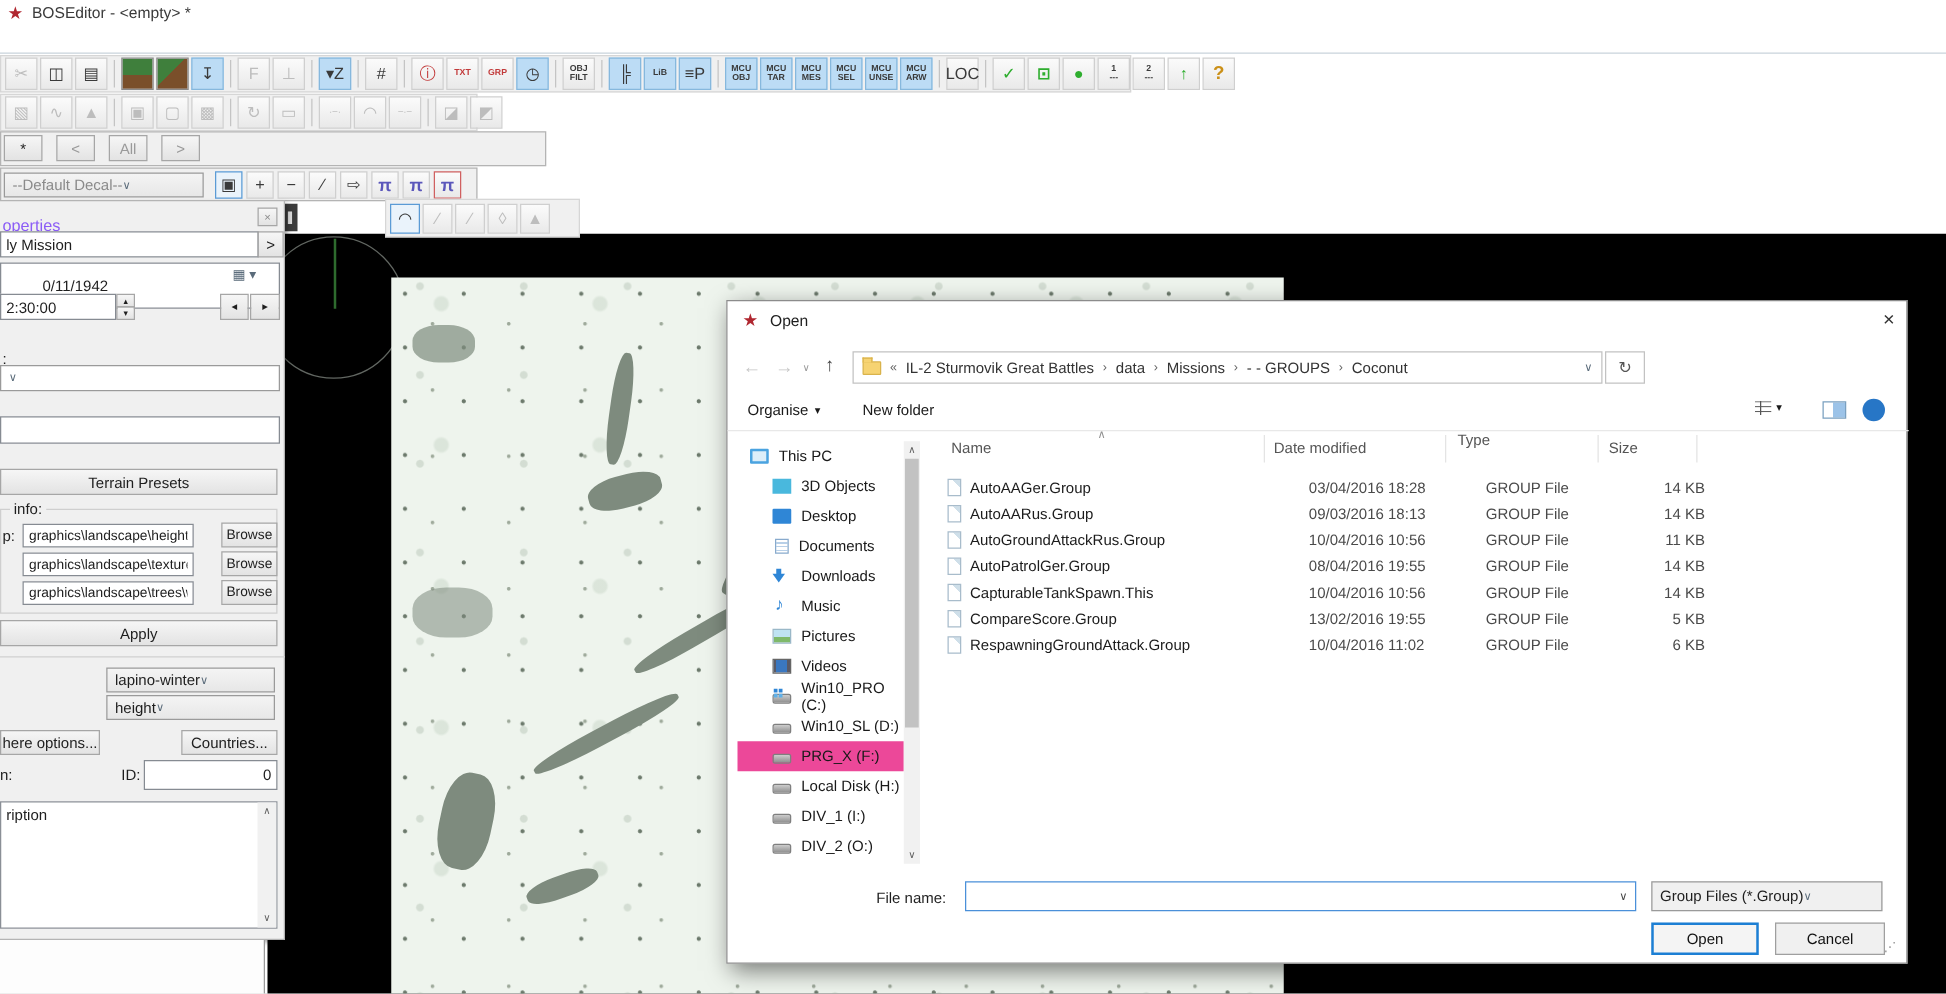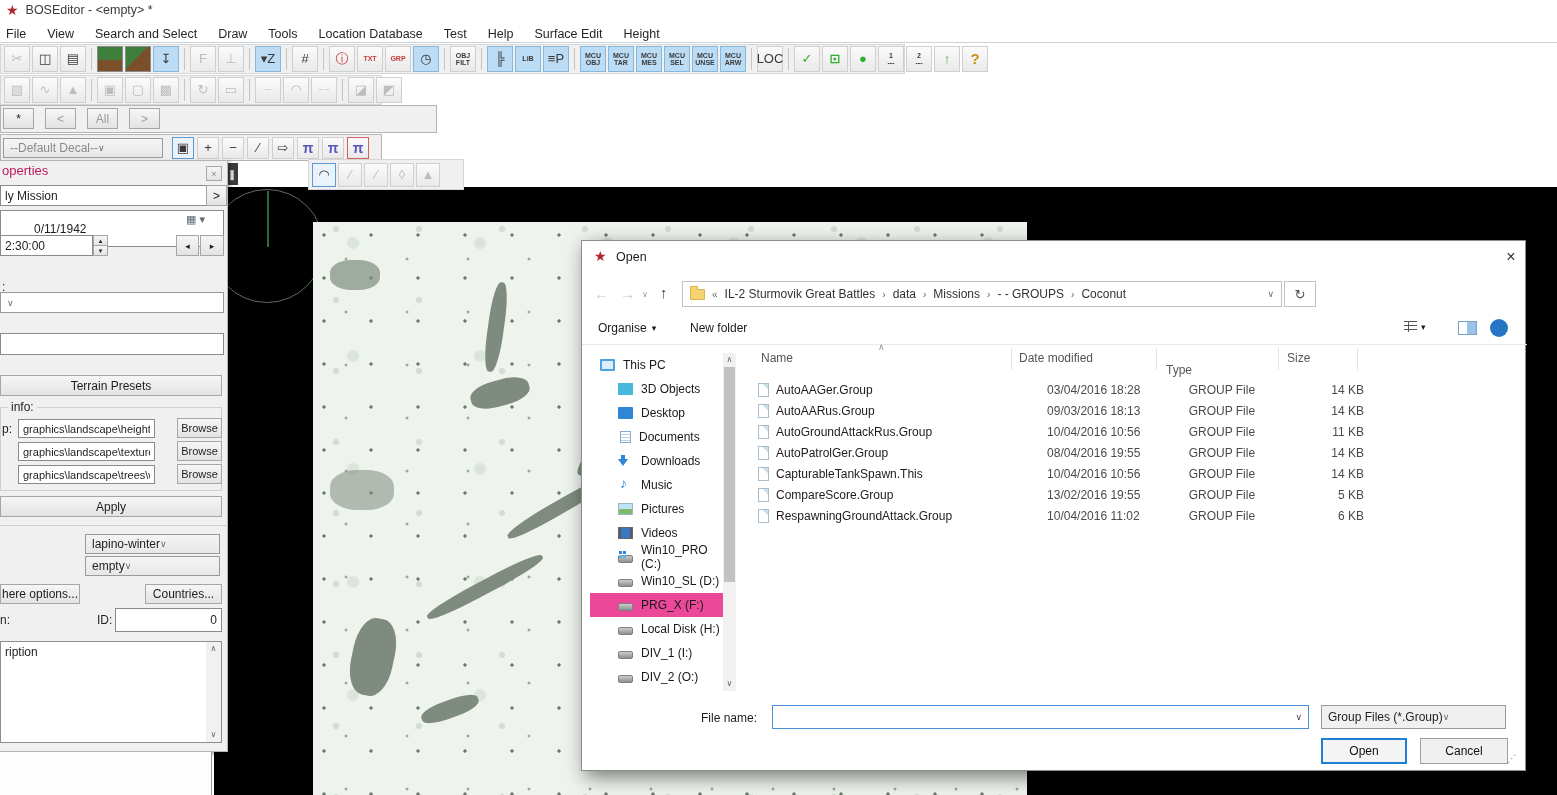--- a/index.html
+++ b/index.html
@@ -94,33 +94,20 @@
 </head>
 <body>
 
 <div id="stage">
 
   <div class="abs titlebar" style="left:6px;top:3px">
     <span class="appstar">★</span>
     <span>BOSEditor - &lt;empty&gt; *</span>
   </div>
 
-  <div class="abs menubar" style="left:6px;top:25px;height:17px">
-
-  <span class="mi">File</span>
-      <span class="mi">View</span>
-      <span class="mi">Search and Select</span>
-      <span class="mi">Draw</span>
-      <span class="mi">Tools</span>
-      <span class="mi">Location Database</span>
-      <span class="mi">Test</span>
-      <span class="mi">Help</span>
-      <span class="mi">Surface Edit</span>
-      <span class="mi">Height</span>
-    </div>
   <div class="abs" style="left:0;top:42px;width:1557px;height:1px;background:#c9d3dc"></div>
 
   <div class="abs tbar" style="left:0;top:44px;width:905px;height:30px">
 
   <span class="tb dis">✂</span>
       <span class="tb">◫</span>
       <span class="tb">▤</span>
       <span class="tb sep"></span>
       <span class="tb terrain1"></span>
       <span class="tb terrain2"></span>
@@ -239,21 +226,21 @@
   <div class="abs tbar" style="left:308px;top:159px;width:156px;height:31px">
 
   <span class="tb selb" style="width:24px;height:24px">◠</span>
       <span class="tb dis" style="width:24px;height:24px">∕</span>
       <span class="tb dis" style="width:24px;height:24px">∕</span>
       <span class="tb dis" style="width:24px;height:24px">◊</span>
       <span class="tb dis" style="width:24px;height:24px">▲</span>
     </div>
 
   <div class="abs panel" style="left:0;top:160px;width:228px;height:592px;border-left:none;box-shadow:2px 2px 4px rgba(0,0,0,.35)">
-    <div class="abs" style="left:2px;top:2px;font-size:13px;color:#be185d">operties</div>
+    <div class="abs" style="left:2px;top:12px;font-size:13px;color:#8b5cf6">operties</div>
     <span class="abs btn" style="left:206px;top:5px;width:16px;height:15px;font-size:9px;color:#888">×</span>
 
     <input class="abs inp" style="left: 0px; top: 24px; width: 207px; height: 21px;" value="ly Mission">
     <span class="abs btn" style="left:206px;top:24px;width:21px;height:21px">&gt;</span>
 
     <input class="abs inp" style="left: 0px; top: 49px; width: 224px; height: 37px; padding-left: 33px;" value="0/11/1942">
     <span class="abs" style="left:186px;top:52px;font-size:11px;color:#5a6b7a">▦ ▾</span>
 
     <input class="abs inp" style="left: 0px; top: 74px; width: 93px; height: 21px;" value="2:30:00">
     <span class="abs btn" style="left:93px;top:74px;width:15px;height:11px;font-size:7px">▴</span>
@@ -283,21 +270,21 @@
     <span class="abs btn" style="left:177px;top:303px;width:45px;height:20px;font-size:11px">Browse</span>
 
     <span class="abs btn" style="left:0;top:335px;width:222px;height:21px">Apply</span>
     <div class="abs" style="left:0;top:364px;width:228px;height:1px;background:#cfcfcf"></div>
 
     <div class="abs dd" style="left:85px;top:373px;width:135px;height:20px">
       <span>lapino-winter</span>
       <span class="car">∨</span>
     </div>
     <div class="abs dd" style="left:85px;top:395px;width:135px;height:20px">
-      <span>empty</span>
+      <span>height</span>
       <span class="car">∨</span>
     </div>
 
     <span class="abs btn" style="left:0;top:423px;width:80px;height:20px">here options...</span>
     <span class="abs btn" style="left:145px;top:423px;width:77px;height:20px">Countries...</span>
 
     <div class="abs lbl" style="left:0;top:452px">n:</div>
     <div class="abs lbl" style="left:97px;top:452px">ID:</div>
     <input class="abs inp" style="left: 115px; top: 447px; width: 107px; height: 24px; text-align: right;" value="0">
 
@@ -363,21 +350,21 @@
       <span class="viewlist"></span>
       <span class="car" style="color:#1a1a1a">▾</span>
     </div>
     <span class="abs paneic" style="left:876px;top:80px"></span>
     <span class="abs helpc" style="left:908px;top:78px"></span>
     <div class="abs" style="left:0;top:103px;width:945px;height:1px;background:#e8e8e8"></div>
 
     <span class="abs" style="left:296px;top:101px;font-size:9px;color:#909090">∧</span>
     <span class="abs hdr" style="left:179px;top:110px">Name</span>
     <span class="abs hdr" style="left:437px;top:110px">Date modified</span>
-    <span class="abs hdr" style="left:584px;top:122px">Type</span>
+    <span class="abs hdr" style="left:584px;top:104px">Type</span>
     <span class="abs hdr" style="left:705px;top:110px">Size</span>
     <div class="abs vline" style="left:429px;top:107px;height:22px"></div>
     <div class="abs vline" style="left:574px;top:107px;height:22px"></div>
     <div class="abs vline" style="left:696px;top:107px;height:22px"></div>
     <div class="abs vline" style="left:775px;top:107px;height:22px"></div>
 
     <div class="abs" style="left:8px;top:112px;width:133px">
 
         <div class="srow">
           <span class="sic ic-pc"></span>

